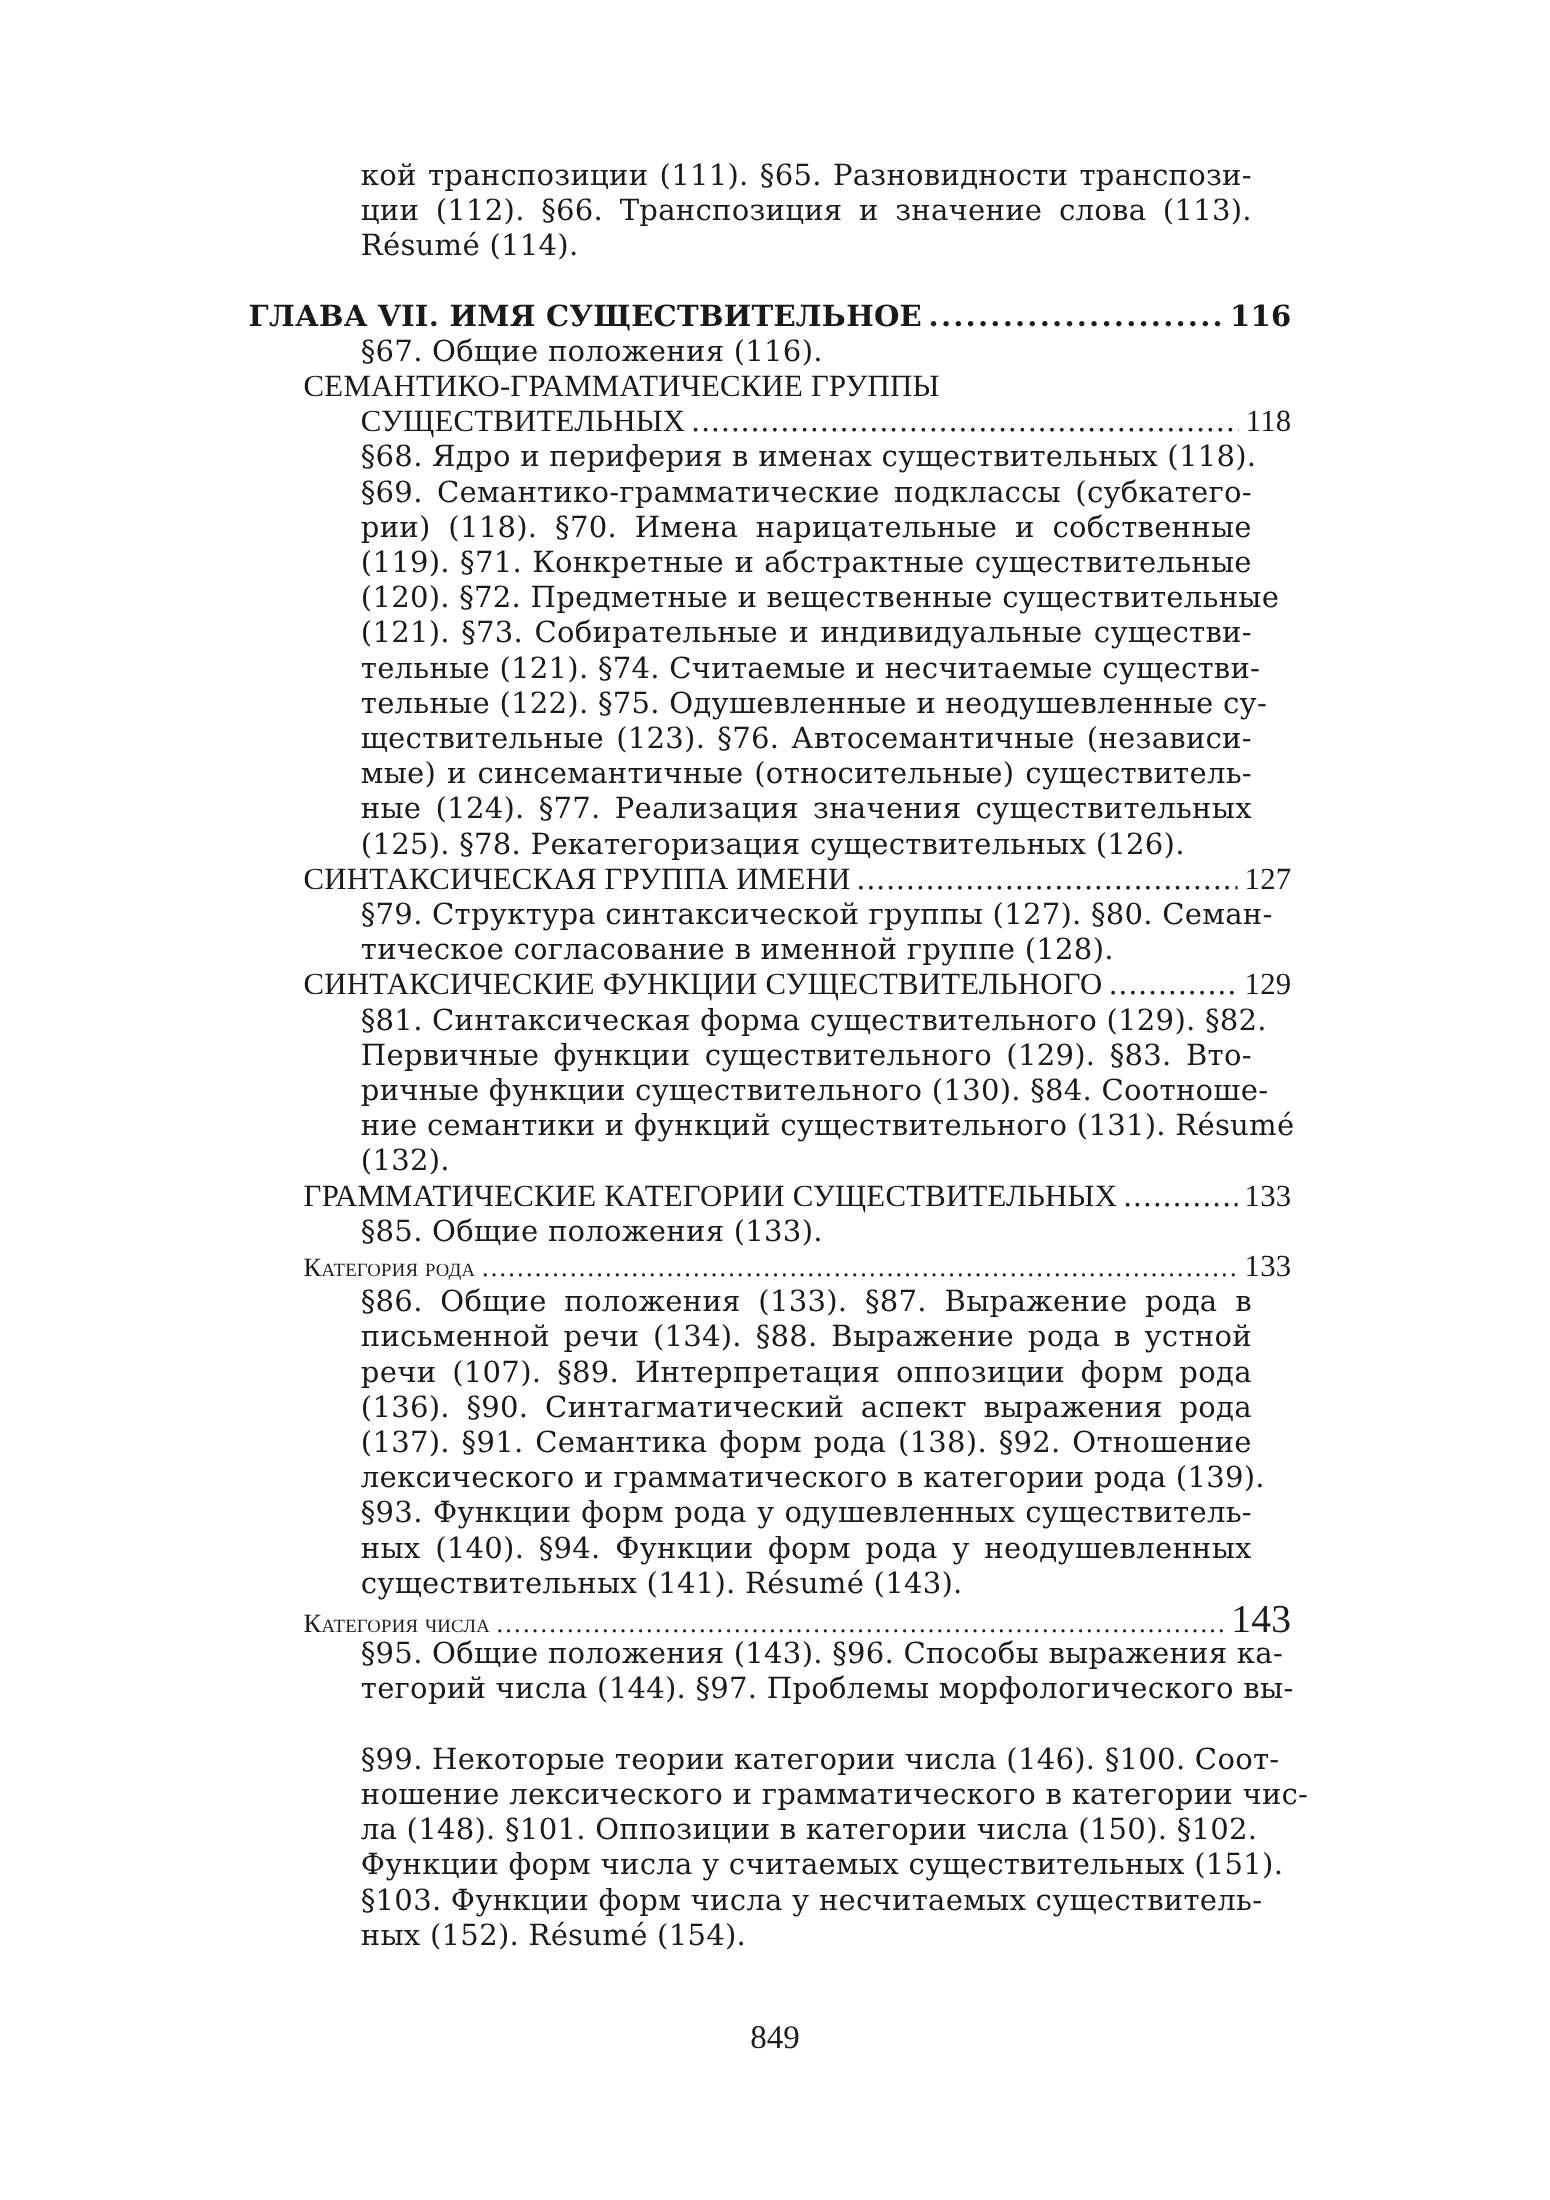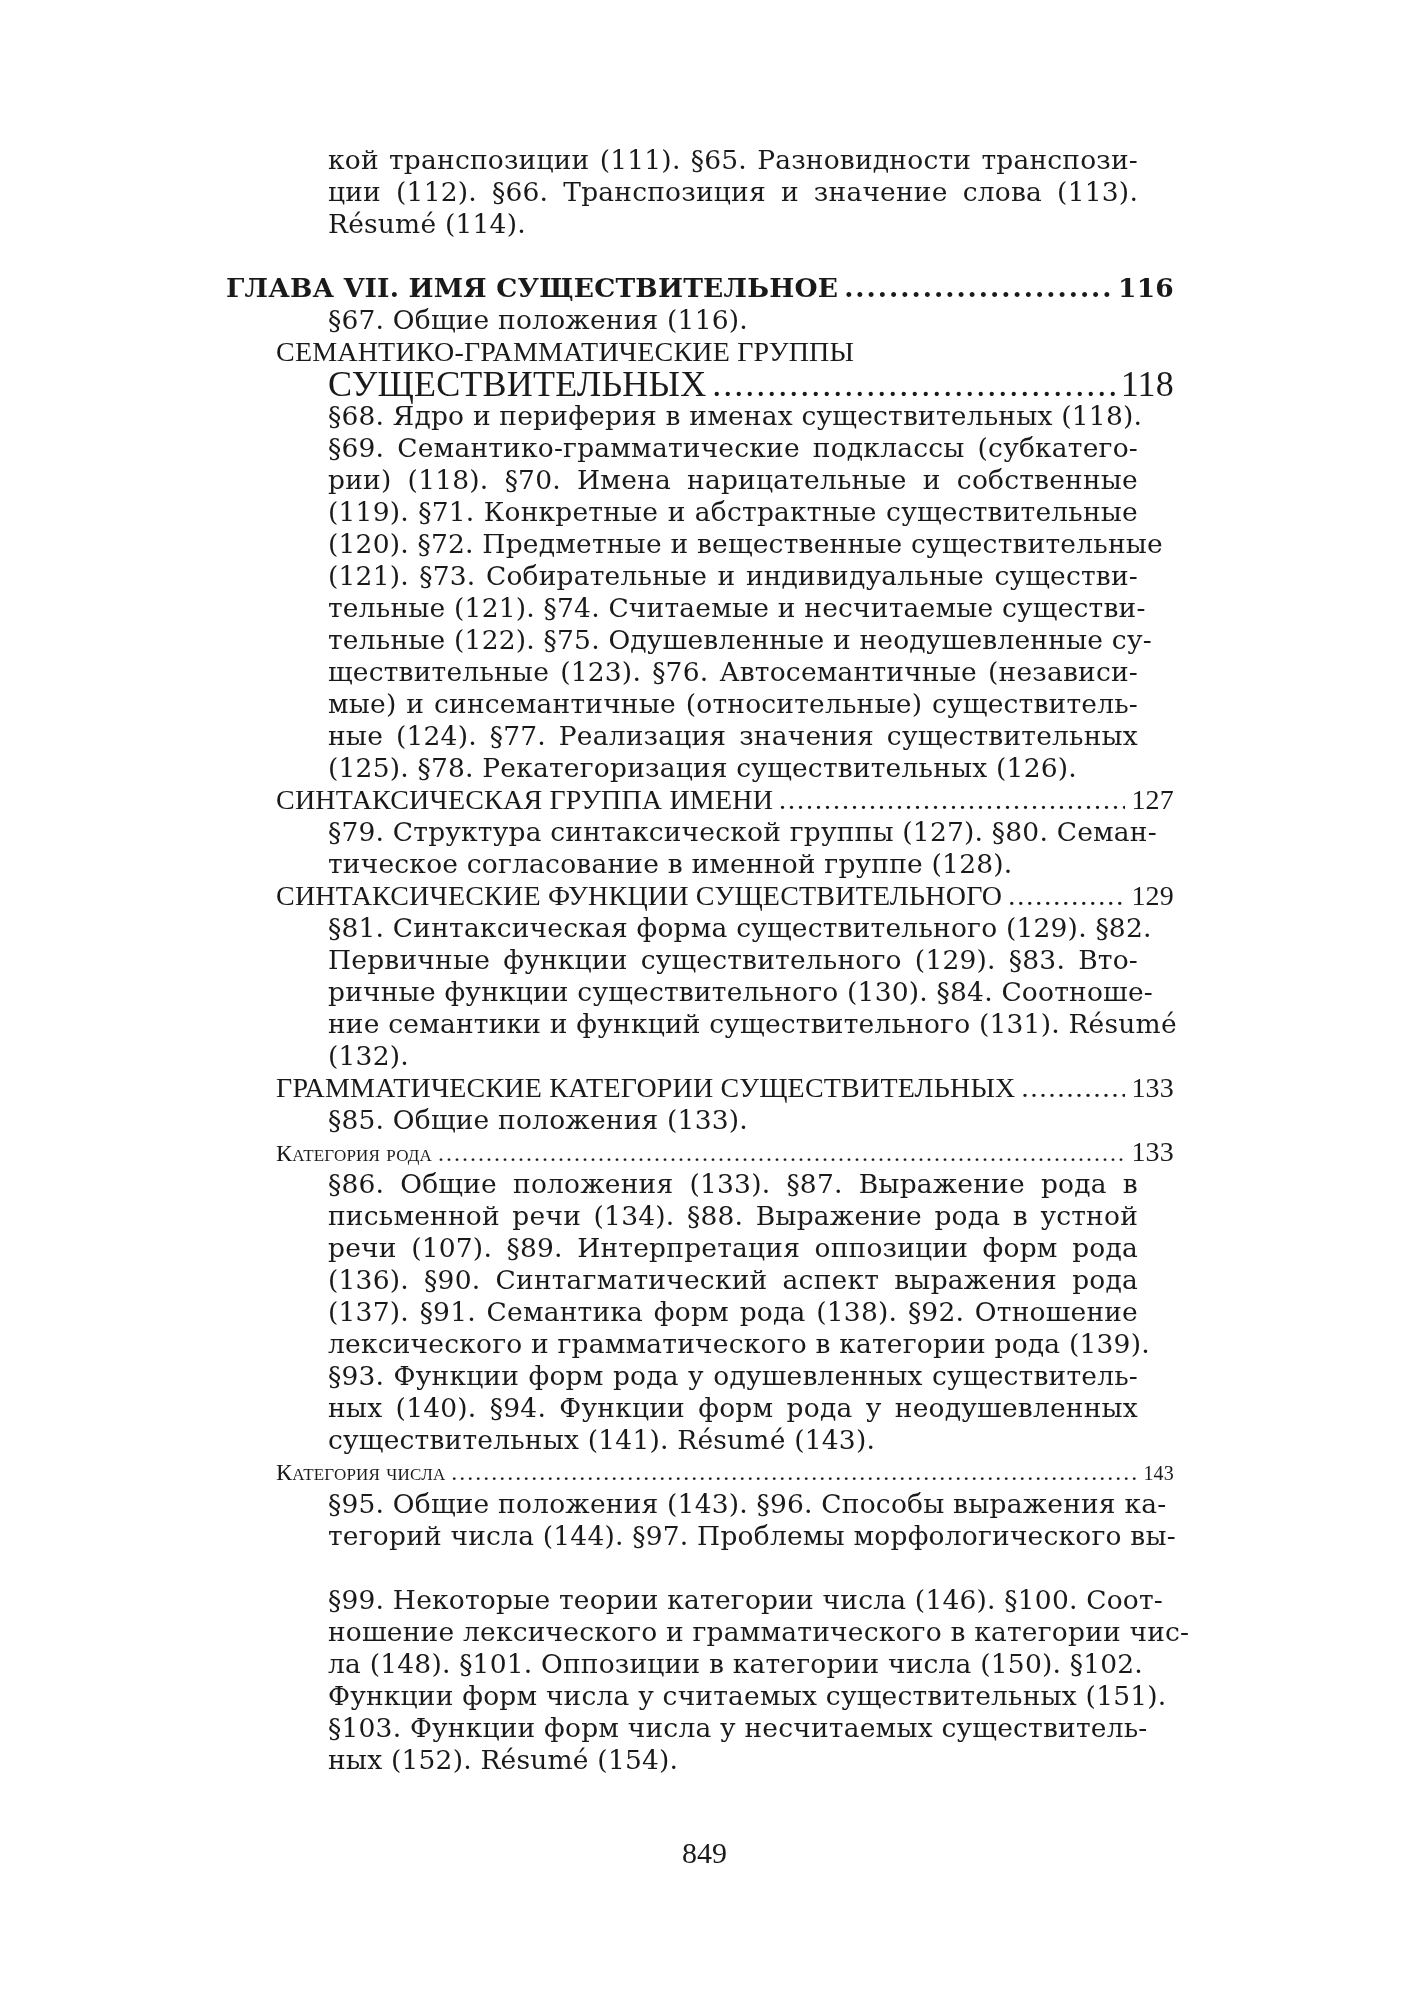--- a/index.html
+++ b/index.html
@@ -20,21 +20,21 @@
   .row .dots {
     flex: 1 1 auto; overflow: hidden; margin: 0 6px; color: #1a1a1a;
     letter-spacing: 2px;
   }
   .row .dots::after {
     content: "........................................................................................................................................................................................";
   }
   .row .pg { flex: 0 0 auto; }
   .chapter { font-weight: bold; left: 226px; width: 948px; }
   .sec { left: 276px; width: 898px; font-family: "Liberation Serif", serif; font-size: 28px; }
-  .sec2 { left: 328px; width: 846px; font-family: "Liberation Serif", serif; font-size: 36px; }
+  .sec2 { left: 328px; width: 846px; font-family: "Liberation Serif", serif; font-size: 28px; }
   .sub { left: 276px; width: 898px; font-family: "Liberation Serif", serif; font-size: 24px; justify-content: flex-end; }
   .sub .sc { font-variant: small-caps; }
   .folio {
     position: absolute; top: 1836px; left: 0; width: 1409px; text-align: center;
     font-family: "Liberation Serif", serif; font-size: 30px;
   }
 </style>
 </head>
 <body>
 
@@ -107,21 +107,21 @@
   <div class="line para just" style="top:1264px">(136). §90. Синтагматический аспект выражения рода</div>
   <div class="line para just" style="top:1296px">(137). §91. Семантика форм рода (138). §92. Отношение</div>
   <div class="line para just" style="top:1328px">лексического и грамматического в категории рода (139).</div>
   <div class="line para just" style="top:1360px">§93. Функции форм рода у одушевленных существитель-</div>
   <div class="line para just" style="top:1392px">ных (140). §94. Функции форм рода у неодушевленных</div>
   <div class="line para" style="top:1424px">существительных (141). Résumé (143).</div>
 
   <div class="line sub row" style="top:1456px">
     <span class="label sc">Категория числа</span>
     <span class="dots"></span>
-    <span class="pg" style="font-size:20px">143</span>
+    <span class="pg" style="font-size:36px">143</span>
   </div>
   <div class="line para just" style="top:1488px">§95. Общие положения (143). §96. Способы выражения ка-</div>
   <div class="line para just" style="top:1520px">тегорий числа (144). §97. Проблемы морфологического вы-</div>
   <div class="line para just" style="top:1584px">§99. Некоторые теории категории числа (146). §100. Соот-</div>
   <div class="line para just" style="top:1616px">ношение лексического и грамматического в категории чис-</div>
   <div class="line para just" style="top:1648px">ла (148). §101. Оппозиции в категории числа (150). §102.</div>
   <div class="line para just" style="top:1680px">Функции форм числа у считаемых существительных (151).</div>
   <div class="line para just" style="top:1712px">§103. Функции форм числа у несчитаемых существитель-</div>
   <div class="line para" style="top:1744px">ных (152). Résumé (154).</div>
 

